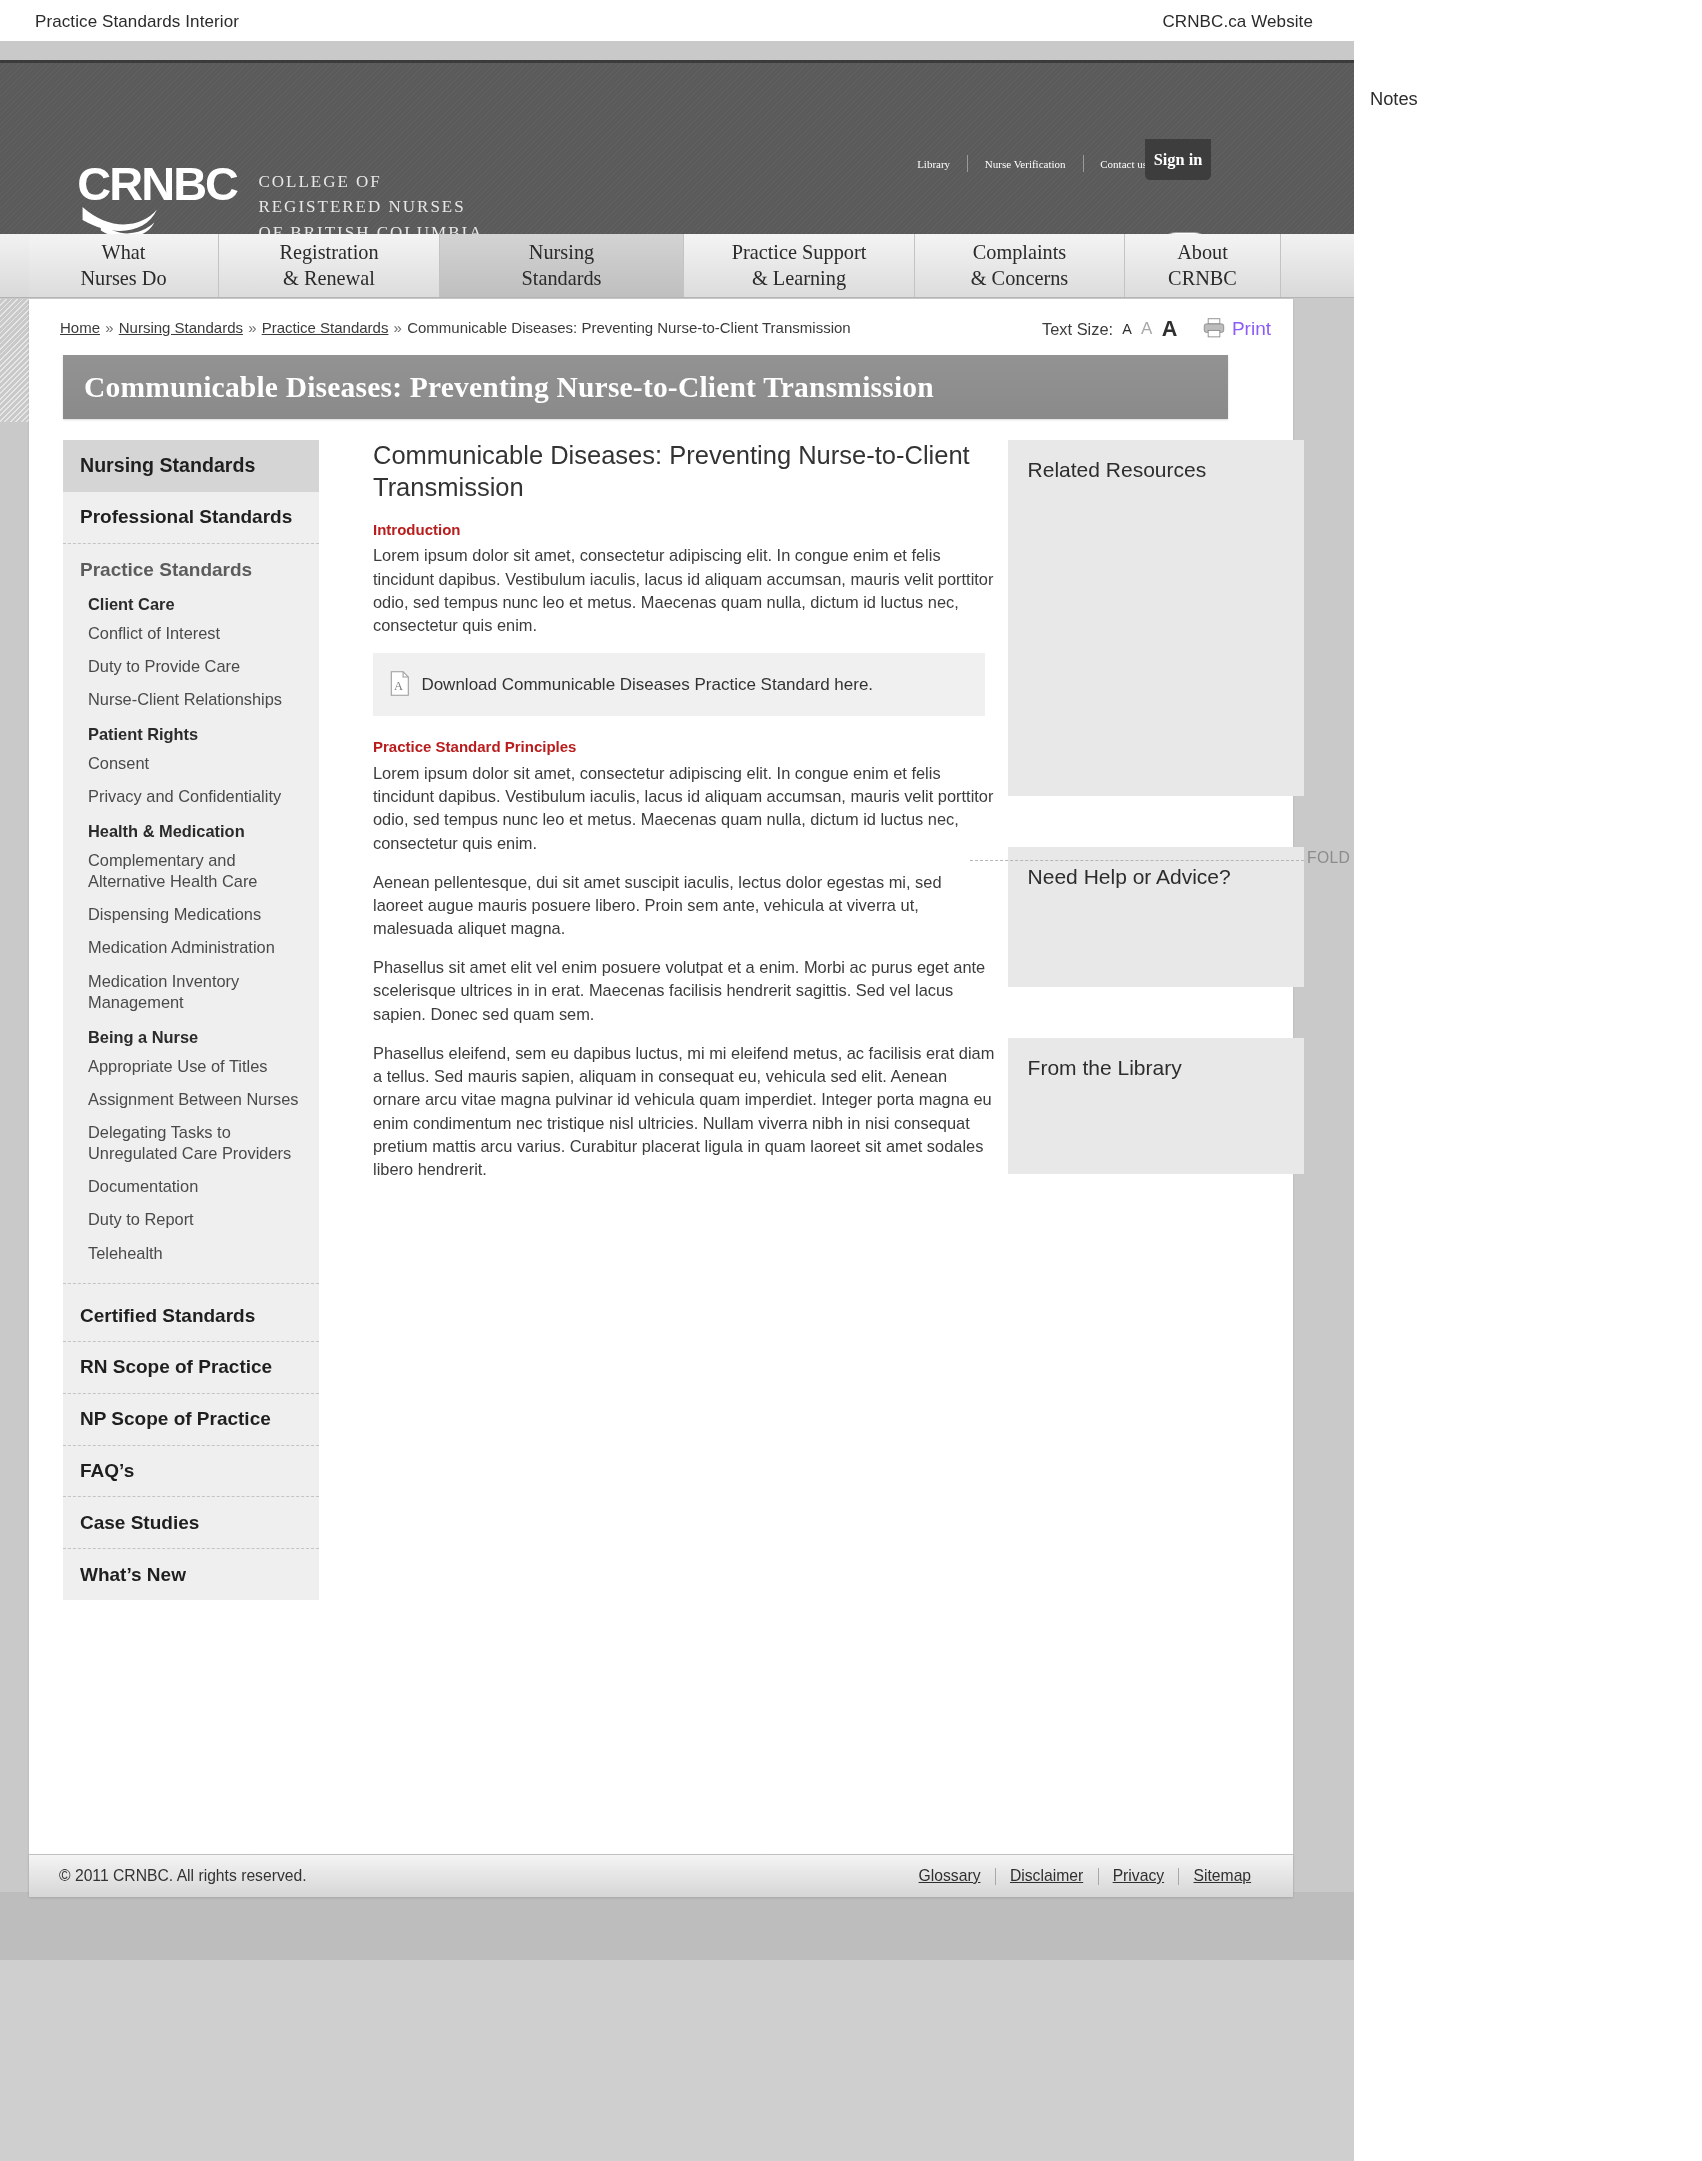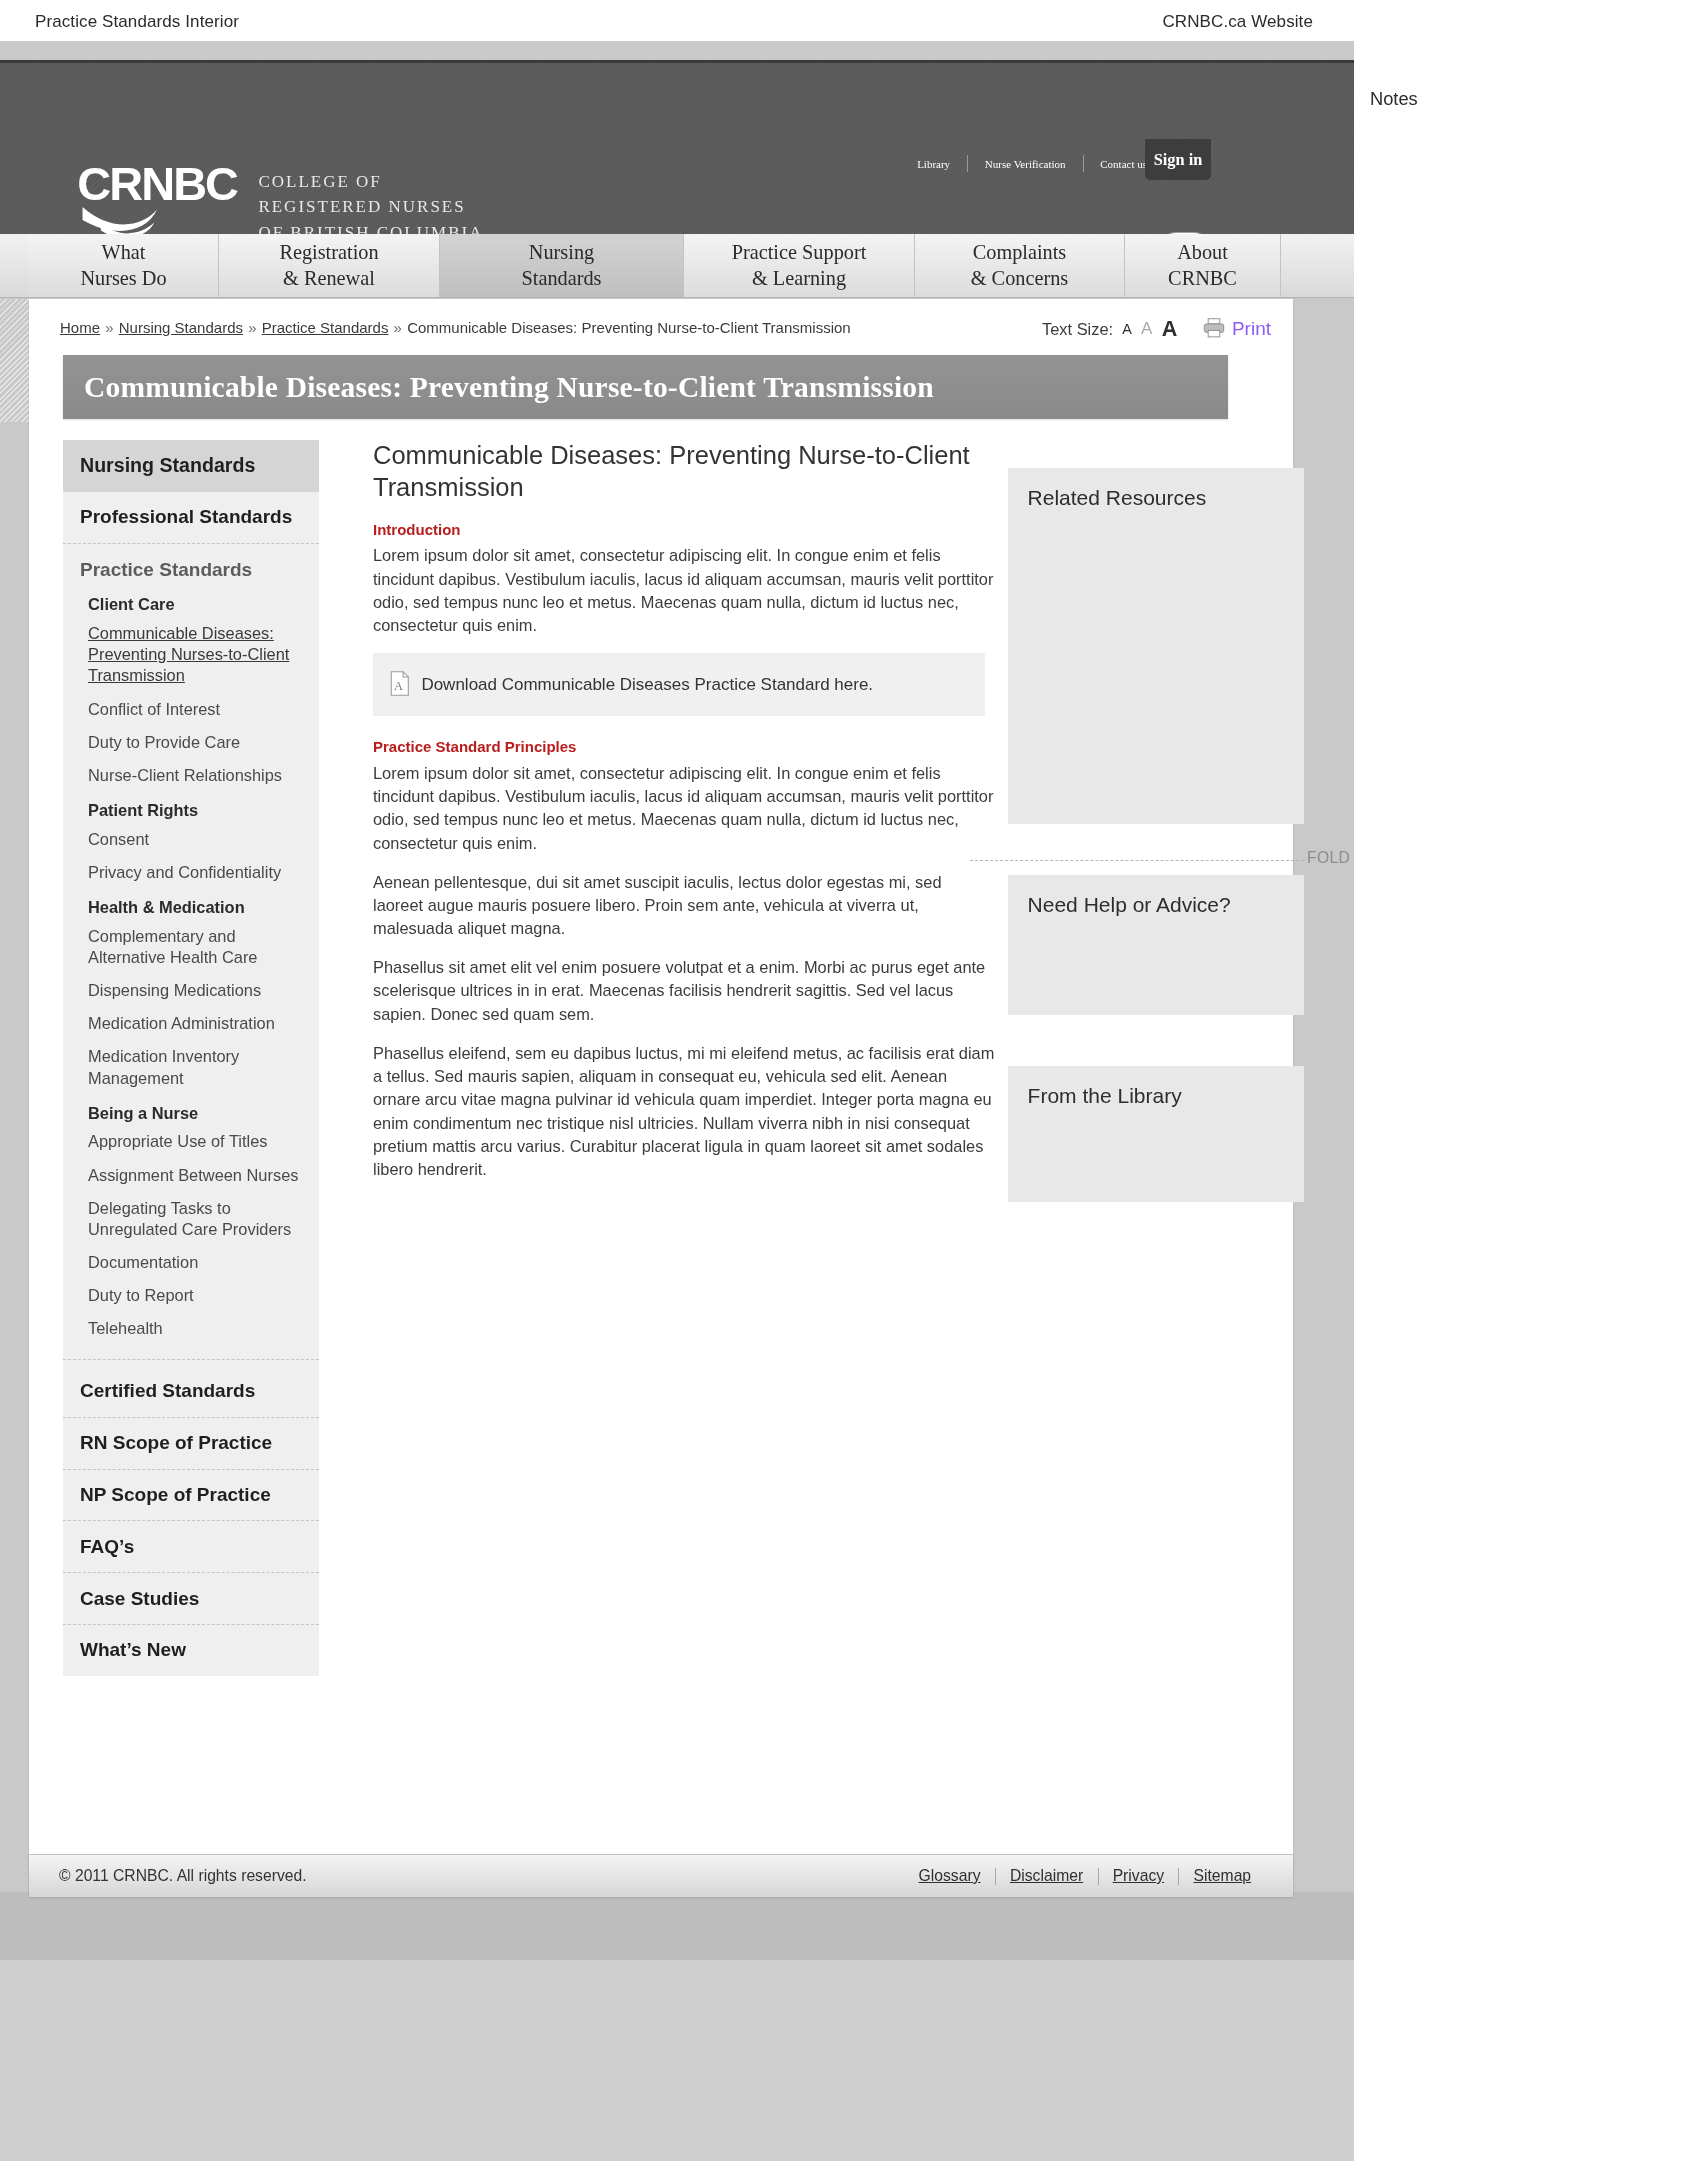--- a/index.html
+++ b/index.html
@@ -340,21 +340,20 @@
     height: 63px;
     cursor: pointer;
   }
   .pdf-label { font-size: 17px; color: #333333; }
 
   
   .rail {
     position: absolute;
     left: 979px; top: 141px;
     width: 296px;
-    margin-top: 28px;
   }
   .rail-box {
     background: #e8e8e8;
     width: 296px;
     padding: 18.3px 19.6px;
   }
   .rail-box h3 {
     font-size: 21px;
     font-weight: normal;
     color: #2d2d2d;
@@ -519,21 +518,20 @@
 
   <div class="sidebar">
     <div class="sb-head">Nursing Standards</div>
     <div class="sb-body">
 
       <div class="sb-toplink">Professional Standards</div>
 
       <div class="sb-section-title">Practice Standards</div>
 
       <div class="sb-group">Client Care</div>
-      <div class="sb-item current">Communicable Diseases: Preventing Nurses-to-Client Transmission</div>
       <div class="sb-item">Conflict of Interest</div>
       <div class="sb-item">Duty to Provide Care</div>
       <div class="sb-item">Nurse-Client Relationships</div>
 
       <div class="sb-group">Patient Rights</div>
       <div class="sb-item">Consent</div>
       <div class="sb-item">Privacy and Confidentiality</div>
 
       <div class="sb-group">Health &amp; Medication</div>
       <div class="sb-item">Complementary and Alternative Health Care</div>

